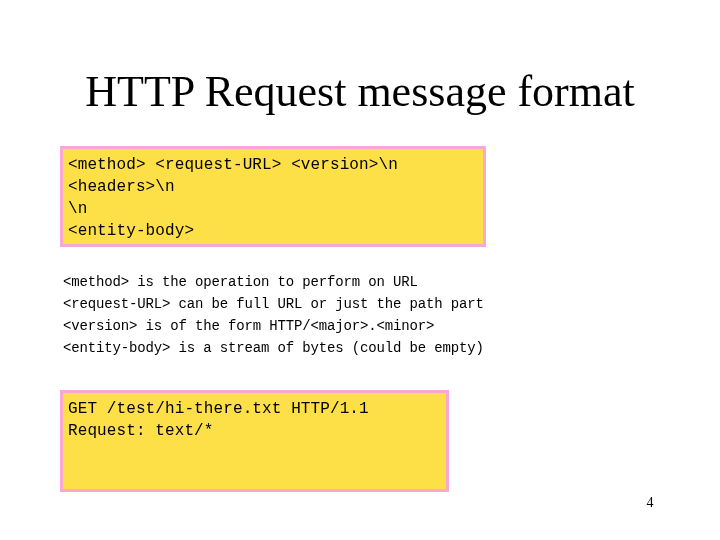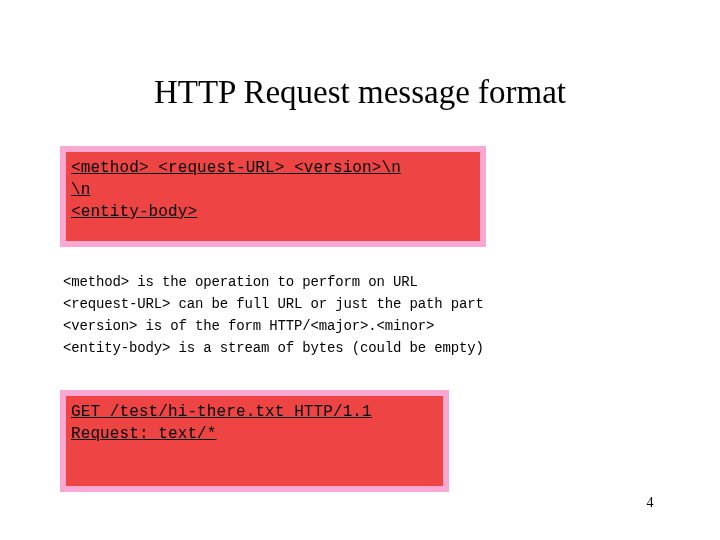--- a/index.html
+++ b/index.html
@@ -19,33 +19,32 @@
     background: #ffffff;
     overflow: hidden;
   }
   .slide-title {
     position: absolute;
     left: 0;
     top: 72px;
     width: 720px;
     text-align: center;
     font-family: "Liberation Serif", serif;
-    font-size: 33px;
+    font-size: 44px;
     font-weight: normal;
     line-height: 40px;
     color: #000000;
     letter-spacing: 0px;
     white-space: nowrap;
   }
   .code-box {
     position: absolute;
-    border: 6px solid #f9a8d4;
-    background: #ef4444;
+    border: 3px solid #f9a8d4;
+    background: #fde047;
     box-sizing: border-box;
-    text-decoration: underline;
   }
   .code-box .code-line,
   .plain-block .code-line {
     font-family: "Liberation Mono", "DejaVu Sans Mono", monospace;
     color: #000000;
     white-space: pre;
   }
   #format-box {
     left: 60px;
     top: 146px;
@@ -95,20 +94,21 @@
 </style>
 </head>
 <body>
 
 <div class="slide">
 
   <div class="slide-title">HTTP Request message format</div>
 
   <div class="code-box" id="format-box">
     <div class="code-line">&lt;method&gt; &lt;request-URL&gt; &lt;version&gt;\n</div>
+    <div class="code-line">&lt;headers&gt;\n</div>
     <div class="code-line">\n</div>
     <div class="code-line">&lt;entity-body&gt;</div>
   </div>
 
   <div class="plain-block">
     <div class="code-line">&lt;method&gt; is the operation to perform on URL</div>
     <div class="code-line">&lt;request-URL&gt; can be full URL or just the path part</div>
     <div class="code-line">&lt;version&gt; is of the form HTTP/&lt;major&gt;.&lt;minor&gt;</div>
     <div class="code-line">&lt;entity-body&gt; is a stream of bytes (could be empty)</div>
   </div>

